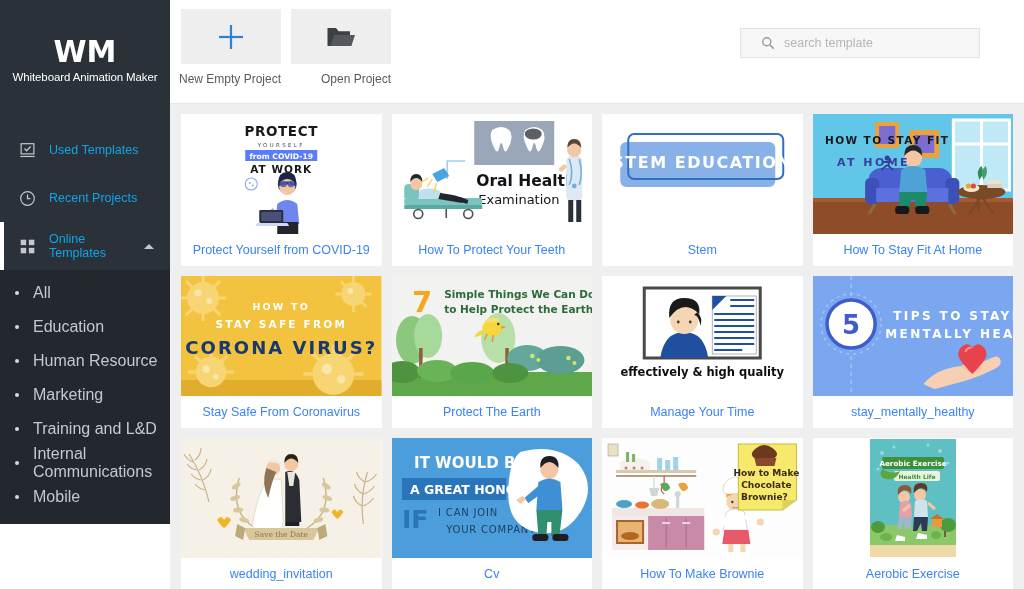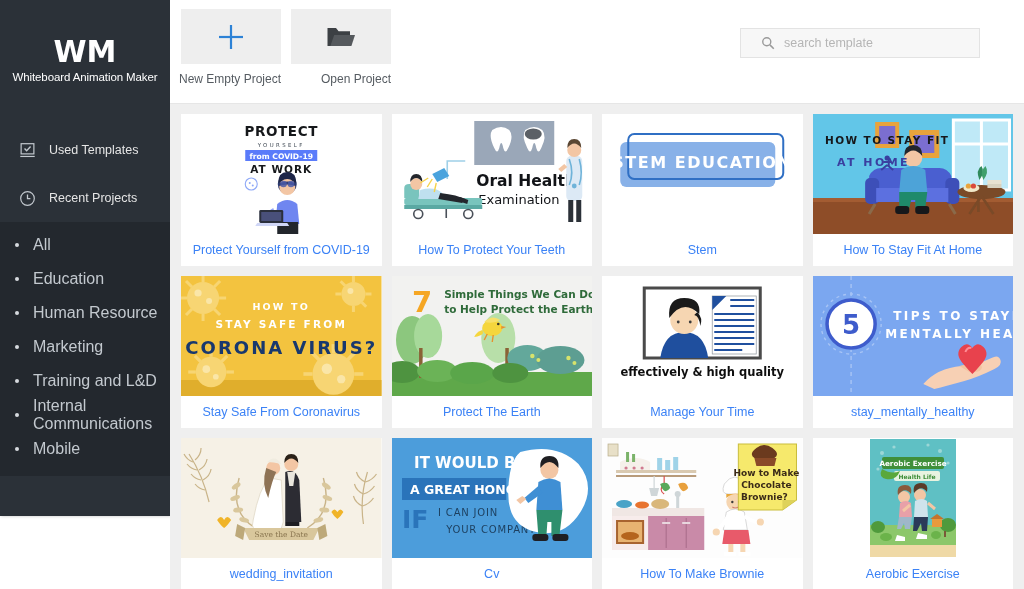--- a/index.html
+++ b/index.html
@@ -36,21 +36,21 @@
   }
   .brand-sub {
     font-size: 11.5px; font-weight: normal; color: #ffffff;
     letter-spacing: -0.1px;
   }
   .nav-main { padding-top: 6px; }
   .nav-item {
     height: 48px;
     display: flex; align-items: center;
     padding-left: 17px;
-    color: #e5e5e5; font-size: 12.5px;
+    color: #0ea5e9; font-size: 12.5px;
     position: relative;
     cursor: default;
   }
   .nav-item .ico {
     width: 20px; height: 20px;
     margin-right: 12px;
     display: flex; align-items: center; justify-content: center;
     flex: 0 0 20px;
   }
   .nav-item.active::before {
@@ -199,20 +199,32 @@
       <div class="nav-item">
         <span class="ico">
           <svg width="17" height="17" viewBox="0 0 20 20">
             <circle cx="10" cy="10" r="8" fill="none" stroke="#c3c9cf" stroke-width="1.4"></circle>
             <path d="M10 5.2 L10 10.2 L13.4 10.2" fill="none" stroke="#c3c9cf" stroke-width="1.5"></path>
           </svg>
         </span>
         <span>Recent Projects</span>
       </div>
 
+      <div class="nav-item active">
+        <span class="ico">
+          <svg width="17" height="17" viewBox="0 0 20 20">
+            <rect x="2" y="2" width="6.4" height="6.4" fill="#c3c9cf"></rect>
+            <rect x="11.6" y="2" width="6.4" height="6.4" fill="#c3c9cf"></rect>
+            <rect x="2" y="11.6" width="6.4" height="6.4" fill="#c3c9cf"></rect>
+            <rect x="11.6" y="11.6" width="6.4" height="6.4" fill="#c3c9cf"></rect>
+          </svg>
+        </span>
+        <span>Online Templates</span>
+        <span class="caret"></span>
+      </div>
 
     </div>
 
     <div class="submenu">
       <div class="sub-item">
         <span class="dot"></span>
         <span>All</span>
       </div>
       <div class="sub-item">
         <span class="dot"></span>

